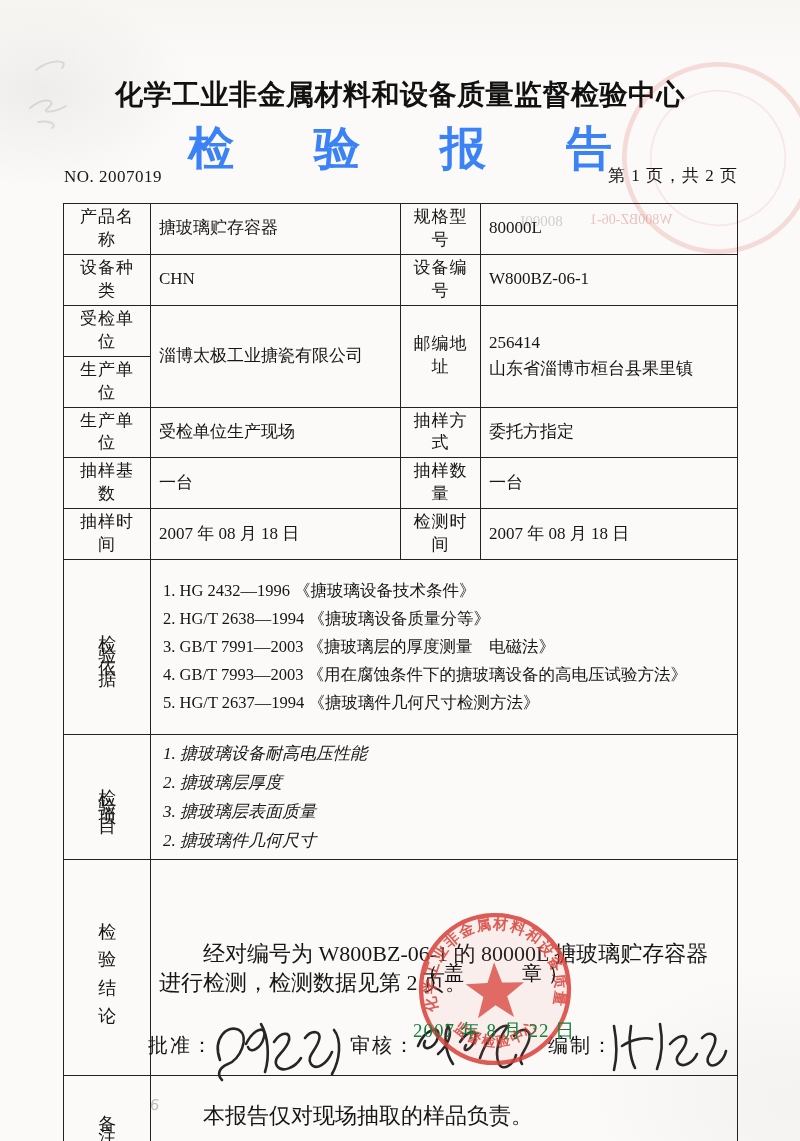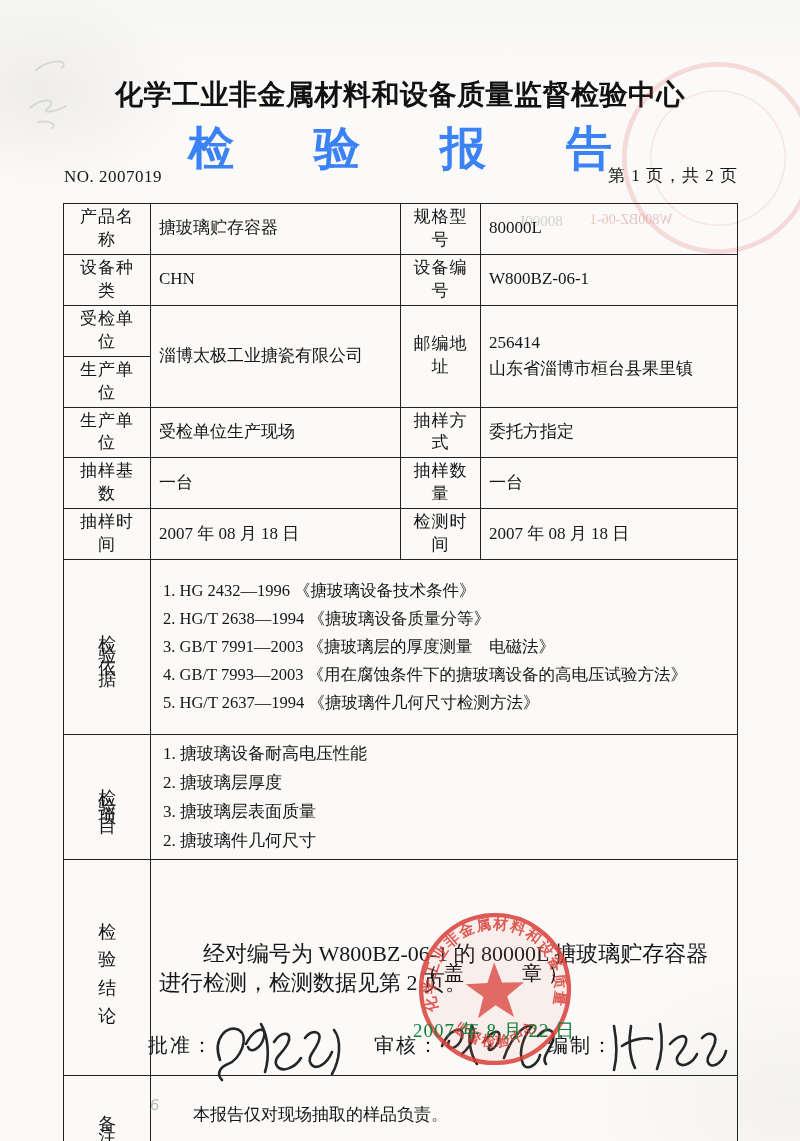--- a/index.html
+++ b/index.html
@@ -54,33 +54,33 @@
   .vlabel{
     writing-mode:vertical-rl;text-orientation:upright;
     display:inline-block;letter-spacing:12px;font-size:18px;
   }
   .vlabel.sp-items{letter-spacing:10px;}
   .vlabel.sp-concl{letter-spacing:28px;}
   .vlabel.sp-remark{letter-spacing:12px;}
   .list-block{padding:2px 2px 2px 4px;}
   .list-block div{white-space:nowrap;}
   .basis-list div{line-height:28px;font-size:16.5px;}
-  .item-list div{line-height:29px;font-size:17px;}
+  .item-list div{line-height:29px;font-size:17px;font-style:italic;}
   td.concl-cell{position:relative;vertical-align:top;padding-top:8px;}
   .concl-text{max-width:566px;text-indent:2em;font-size:22px;line-height:29px;}
   .seal-note{
     position:absolute;left:240px;top:100px;width:210px;text-align:center;
     font-size:20px;letter-spacing:6px;color:#111;z-index:3;
   }
   .seal-date{
     position:absolute;left:228px;top:158px;width:230px;text-align:center;
     font-size:19px;color:#15803d;z-index:3;letter-spacing:1px;
   }
   td.remark-cell{vertical-align:top;padding-top:6px;}
-  .remark-text{text-indent:2em;font-size:17px;}
+  .remark-text{text-indent:2em;font-size:22px;}
   
   .stamp{
     position:absolute;left:248px;top:33px;width:192px;height:192px;
     opacity:0.85;z-index:2;transform:rotate(-2deg);
   }
   .bleed-stamp{
     position:absolute;left:598px;top:38px;width:240px;height:240px;
     opacity:0.16;transform:rotate(18deg);pointer-events:none;
   }
   
@@ -242,21 +242,21 @@
     <g stroke="#262626" stroke-width="2.6" fill="none" stroke-linecap="round">
       <path d="M14,46 C6,24 22,10 33,16 C44,23 34,46 22,50 C14,53 10,60 16,66"></path>
       <path d="M40,30 C48,14 61,11 58,23 C55,35 44,40 42,33"></path>
       <path d="M55,10 C62,22 64,42 59,58"></path>
       <path d="M68,28 C76,16 87,18 82,29 C77,40 66,44 71,52 C76,59 89,54 95,44"></path>
       <path d="M99,24 C106,15 116,17 113,26 C110,37 100,42 105,50 C110,57 121,50 126,38"></path>
       <path d="M128,16 C136,26 134,46 126,60"></path>
     </g>
   </svg>
 </div>
-<div class="sig-group" style="left:350px;top:1032px;margin-left:24px;">
+<div class="sig-group" style="left:350px;top:1032px;">
   <span class="sig-label">审核：</span>
   <svg class="sig-svg" style="left:58px;" width="140" height="72" viewBox="0 0 140 72">
     <g stroke="#262626" stroke-width="2.6" fill="none" stroke-linecap="round">
       <path d="M10,32 C17,15 33,10 30,23 C27,36 12,38 17,27"></path>
       <path d="M30,40 C40,31 45,20 40,12 C35,22 38,40 45,50"></path>
       <path d="M52,28 C60,16 70,14 67,25 C64,36 53,40 58,31"></path>
       <path d="M72,44 C78,26 91,10 100,12 C91,23 86,38 91,50 C95,58 106,50 108,41"></path>
       <path d="M106,22 C114,12 124,15 121,26 C118,37 109,43 114,50"></path>
     </g>
   </svg>

